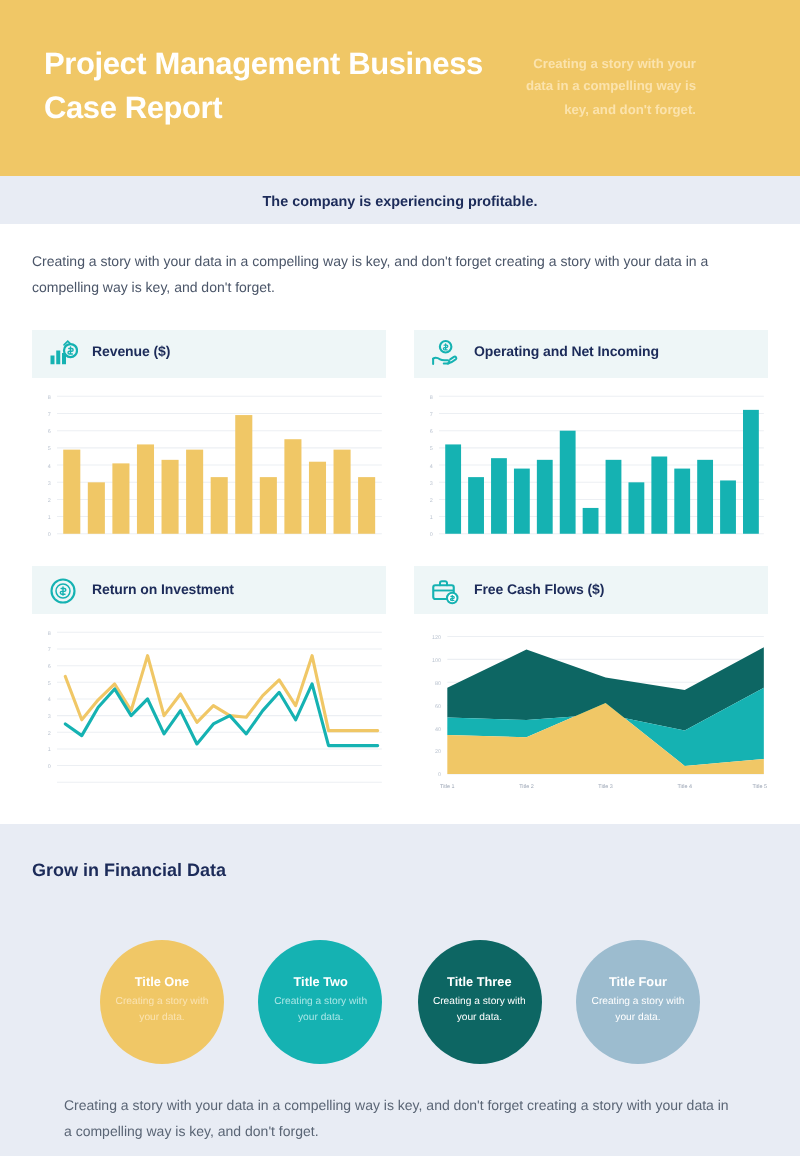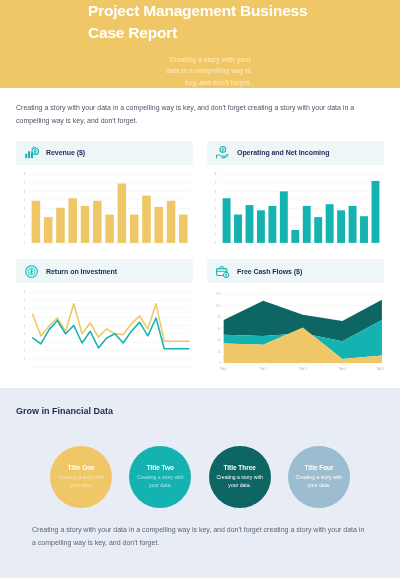--- a/index.html
+++ b/index.html
@@ -12,21 +12,20 @@
   }
   .page { width:400px; height:578px; position:relative; background:#e8ecf4; }
 
   
   .header {
     background:#f0c766;
     height:88px;
     display:flex;
     align-items:center;
     padding:0 16px 0 22px;
-    flex-direction:column;
   }
   .header-title {
     color:#ffffff;
     font-size:15.5px;
     font-weight:bold;
     line-height:1.42;
     letter-spacing:-0.2px;
     flex:1;
     max-width:230px;
   }
@@ -123,20 +122,23 @@
 </head>
 <body>
 
 <div class="page">
 
   <div class="header">
     <div class="header-title">Project Management Business Case Report</div>
     <div class="header-note">Creating a story with your data in a compelling way is key, and don't forget.</div>
   </div>
 
+  <div class="subtitle-bar">
+    <span>The company is experiencing profitable.</span>
+  </div>
 
   <div class="body-white">
 
     <div class="intro">Creating a story with your data in a compelling way is key, and don't forget creating a story with your data in a compelling way is key, and don't forget.</div>
 
     <div class="chart-grid">
 
       <div class="chart-card">
         <div class="card-head">
           <svg class="ico" viewBox="0 0 24 24">

